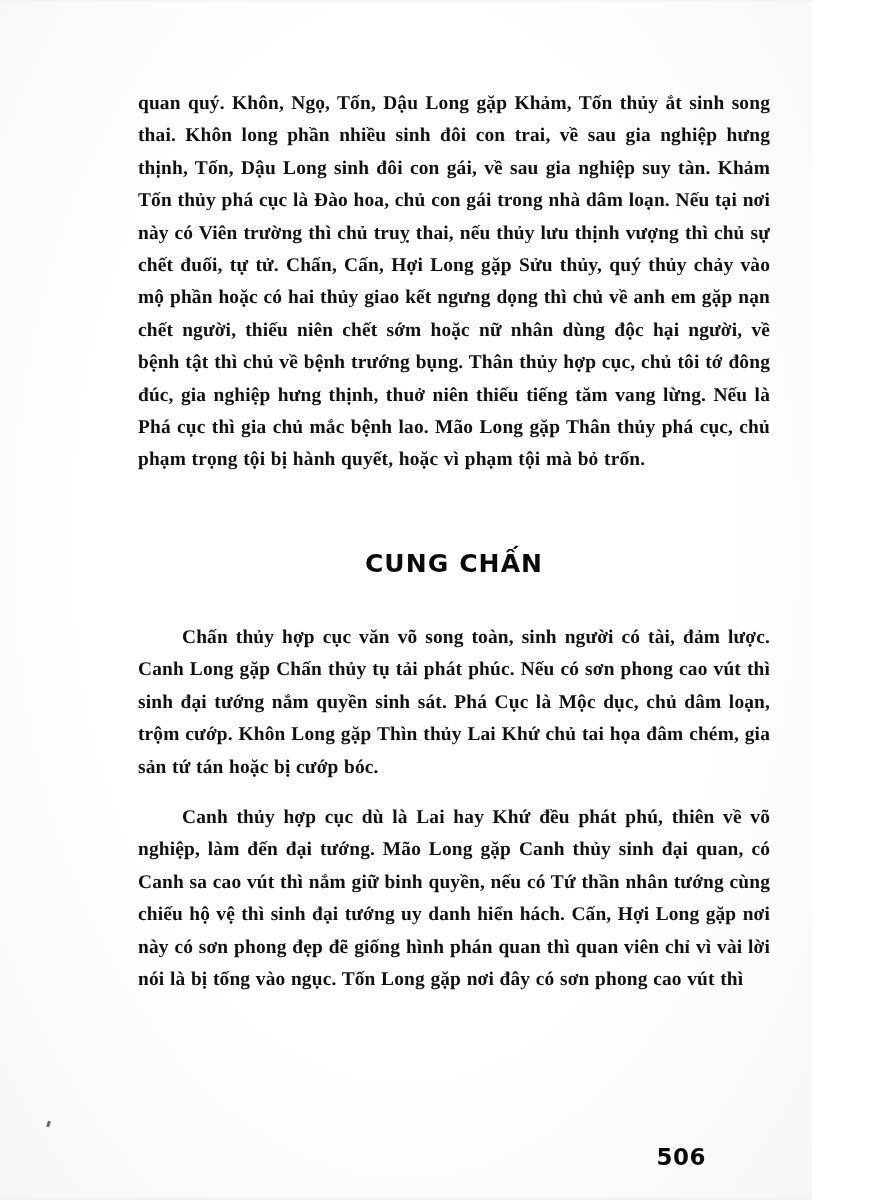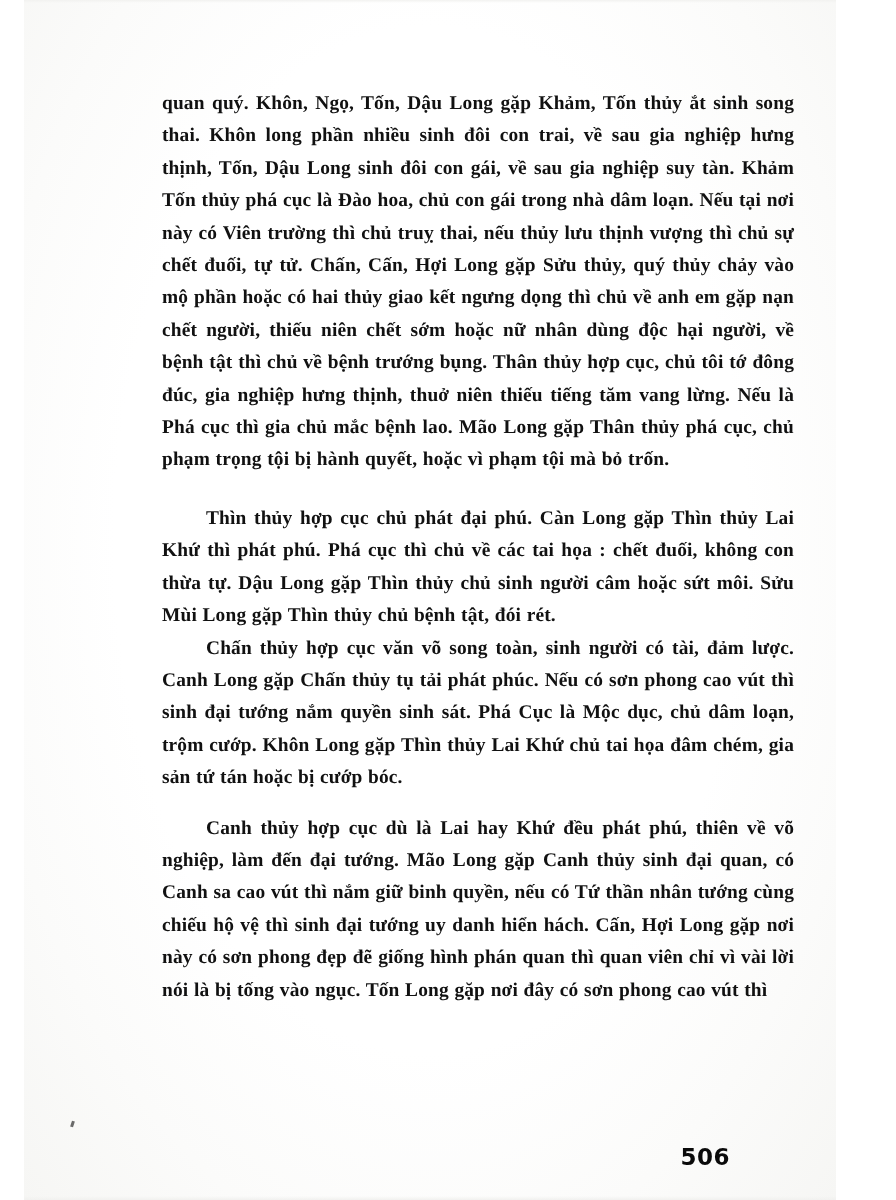--- a/index.html
+++ b/index.html
@@ -9,21 +9,20 @@
   }
 
   #page {
     position: relative;
     width: 812px;
     height: 1200px;
     background: #f0abfc;
     overflow: hidden;
     font-family: "Liberation Serif", "DejaVu Serif", serif;
     color: #111111;
-    margin-left: 24px;
   }
 
   
   #page-surface {
     position: absolute;
     inset: 0;
     background:
       radial-gradient(ellipse at 50% 45%, #ffffff 55%, #fbfbfa 78%, #f6f6f4 100%);
   }
 
@@ -108,22 +107,22 @@
   <div id="page-surface"></div>
   <div id="scan-edge-top"></div>
   <div id="scan-edge-bottom"></div>
 
   <div id="text-column">
 
     <p class="body-paragraph">quan quý. Khôn, Ngọ, Tốn, Dậu Long gặp Khảm, Tốn thủy ắt sinh song thai. Khôn long phần nhiều sinh đôi con trai, về sau gia nghiệp hưng thịnh, Tốn, Dậu Long sinh đôi con gái, về sau gia nghiệp suy tàn. Khảm Tốn thủy phá cục là Đào hoa, chủ con gái trong nhà dâm loạn. Nếu tại nơi này có Viên trường thì chủ truỵ thai, nếu thủy lưu thịnh vượng thì chủ sự chết đuối, tự tử. Chấn, Cấn, Hợi Long gặp Sửu thủy, quý thủy chảy vào mộ phần hoặc có hai thủy giao kết ngưng dọng thì chủ về anh em gặp nạn chết người, thiếu niên chết sớm hoặc nữ nhân dùng độc hại người, về bệnh tật thì chủ về bệnh trướng bụng. Thân thủy hợp cục, chủ tôi tớ đông đúc, gia nghiệp hưng thịnh, thuở niên thiếu tiếng tăm vang lừng. Nếu là Phá cục thì gia chủ mắc bệnh lao. Mão Long gặp Thân thủy phá cục, chủ phạm trọng tội bị hành quyết, hoặc vì phạm tội mà bỏ trốn.</p>
 
     <div class="para-gap-large"></div>
 
-    <p class="body-paragraph indent">Thìn thủy hợp cục chủ phát đại phú. Càn Long gặp Thìn thủy Lai Khứ thì phát phú. Phá cục thì chủ về các tai họa : chết đuối, không con thừa tự. Dậu Long gặp Thìn thủy chủ sinh người câm hoặc sứt môi. Sửu Mùi Long gặp Thìn thủy chủ bệnh tật, đói rét.</p>
 
+    <h2 id="section-heading">CUNG CHẤN</h2>
 
     <p class="body-paragraph indent">Chấn thủy hợp cục văn võ song toàn, sinh người có tài, đảm lược. Canh Long gặp Chấn thủy tụ tải phát phúc. Nếu có sơn phong cao vút thì sinh đại tướng nắm quyền sinh sát. Phá Cục là Mộc dục, chủ dâm loạn, trộm cướp. Khôn Long gặp Thìn thủy Lai Khứ chủ tai họa đâm chém, gia sản tứ tán hoặc bị cướp bóc.</p>
 
     <div class="para-gap-small"></div>
 
     <p class="body-paragraph indent">Canh thủy hợp cục dù là Lai hay Khứ đều phát phú, thiên về võ nghiệp, làm đến đại tướng. Mão Long gặp Canh thủy sinh đại quan, có Canh sa cao vút thì nắm giữ binh quyền, nếu có Tứ thần nhân tướng cùng chiếu hộ vệ thì sinh đại tướng uy danh hiển hách. Cấn, Hợi Long gặp nơi này có sơn phong đẹp đẽ giống hình phán quan thì quan viên chỉ vì vài lời nói là bị tống vào ngục. Tốn Long gặp nơi đây có sơn phong cao vút thì</p>
 
   </div>
 
   <div id="margin-speck"></div>

